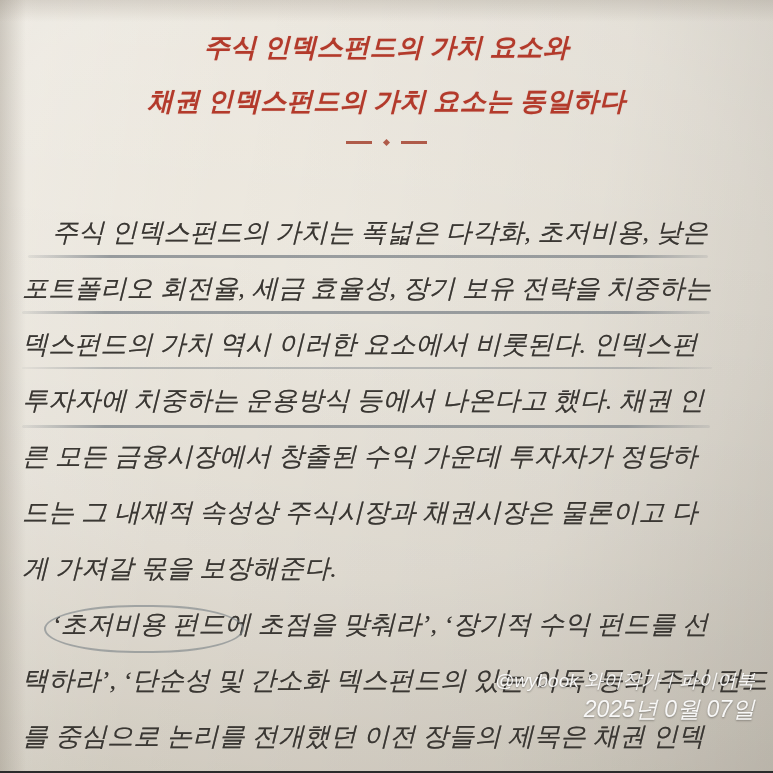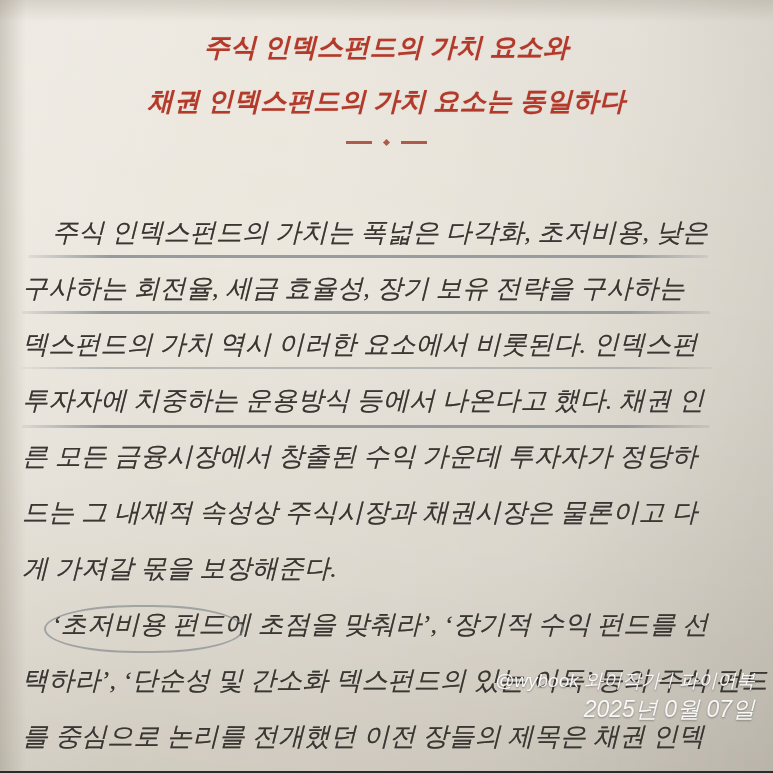--- a/index.html
+++ b/index.html
@@ -155,21 +155,21 @@
 
   <div id="ornament">
     <span class="dash"></span>
     <span class="dot"></span>
     <span class="dash"></span>
   </div>
 
   <div id="body-text">
 
     <div class="line indent">주식 인덱스펀드의 가치는 폭넓은 다각화, 초저비용, 낮은</div>
-    <div class="line">구사하는 회전율, 세금 효율성, 장기 보유 전략을 구사하는</div>
+    <div class="line">포트폴리오 회전율, 세금 효율성, 장기 보유 전략을 치중하는</div>
     <div class="line">덱스펀드의 가치 역시 이러한 요소에서 비롯된다. 인덱스펀</div>
     <div class="line">투자자에 치중하는 운용방식 등에서 나온다고 했다. 채권 인</div>
     <div class="line">른 모든 금융시장에서 창출된 수익 가운데 투자자가 정당하</div>
     <div class="line">드는 그 내재적 속성상 주식시장과 채권시장은 물론이고 다</div>
     <div class="line">게 가져갈 몫을 보장해준다.</div>
 
     <div class="line indent">‘초저비용 펀드에 초점을 맞춰라’, ‘장기적 수익 펀드를 선</div>
     <div class="line">택하라’, ‘단순성 및 간소화 덱스펀드의 있는 이득’ 등의 주식 펀드</div>
     <div class="line">를 중심으로 논리를 전개했던 이전 장들의 제목은 채권 인덱</div>
 

